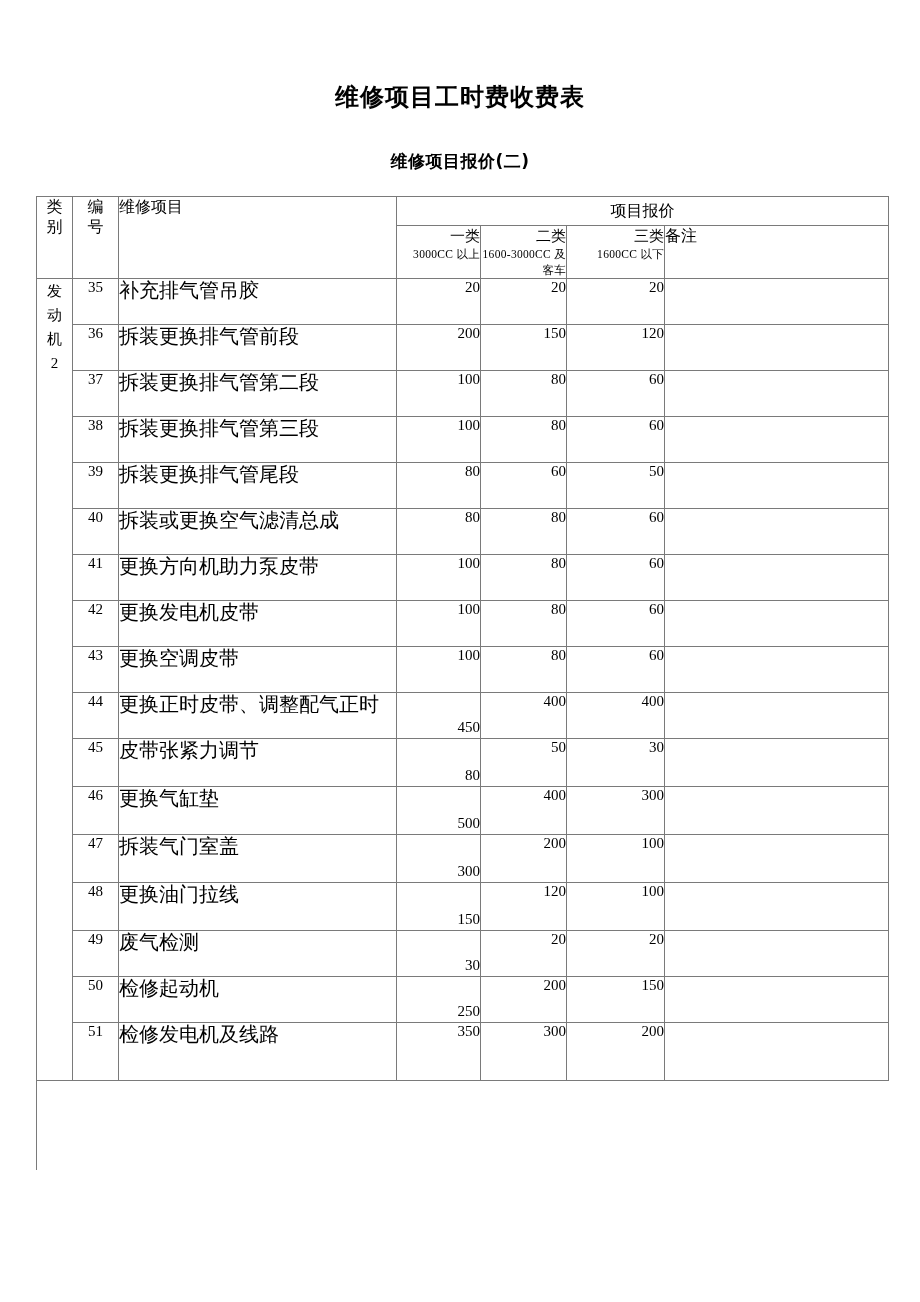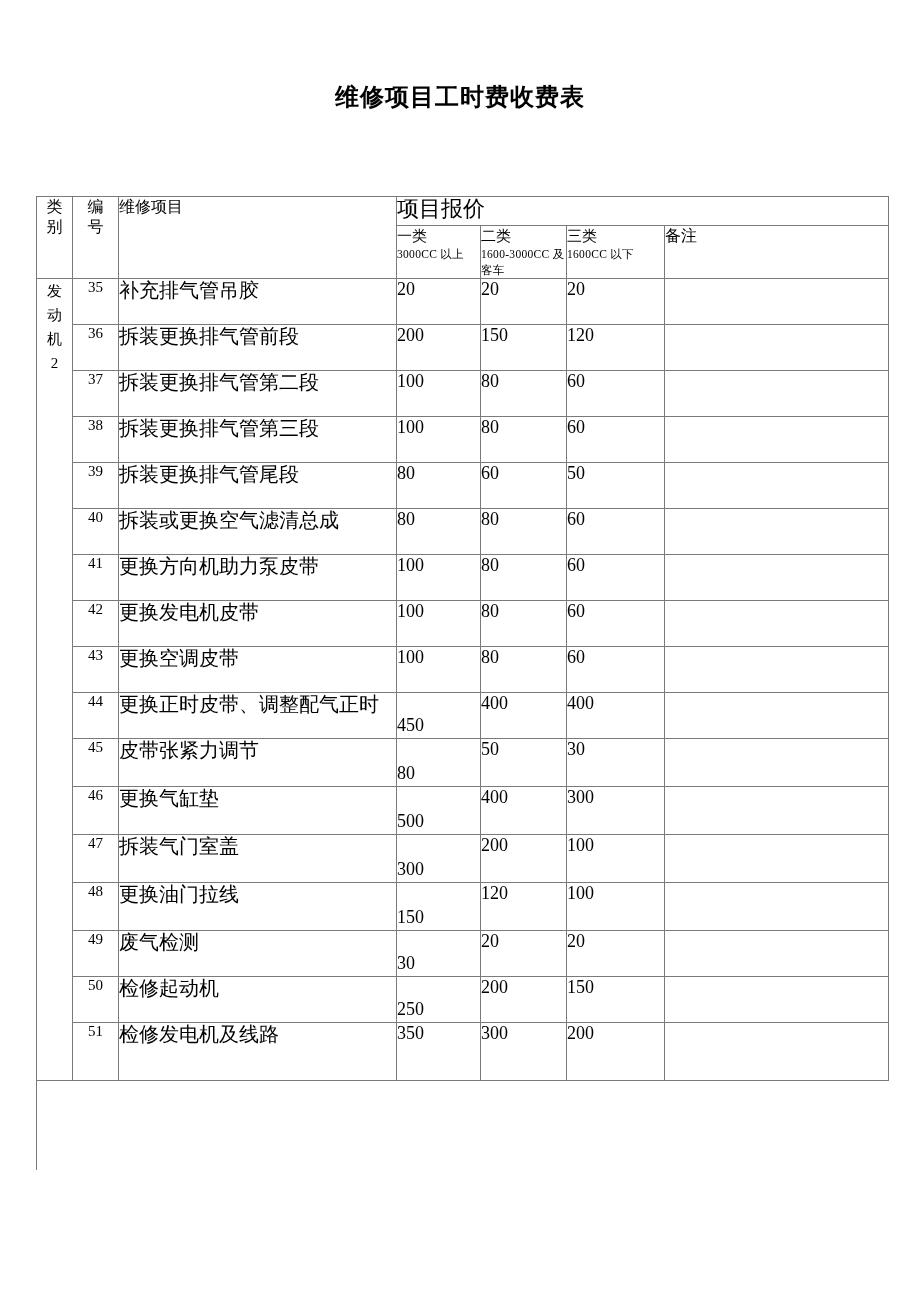--- a/index.html
+++ b/index.html
@@ -75,45 +75,44 @@
   col.c-cat  { width: 36px; }
   col.c-no   { width: 46px; }
   col.c-item { width: 278px; }
   col.c-p1   { width: 84px; }
   col.c-p2   { width: 86px; }
   col.c-p3   { width: 98px; }
   col.c-note { width: 224px; }
 
   
   .hd-span {
-    text-align: left;
-    font-size: 22px;
+    text-align: center;
+    font-size: 16px;
     height: 28px;
     line-height: 28px;
     vertical-align: middle;
-    font-family: Liberation Mono, monospace;
   }
 
   .hd-vert {
     text-align: center;
     vertical-align: middle;
     font-size: 16px;
     line-height: 20px;
     padding: 0 2px;
   }
   .hd-vert .ch { display: block; }
 
   .hd-mid {
     text-align: left;
     vertical-align: middle;
     font-size: 16px;
   }
 
   .hd-cls {
-    text-align: left;
+    text-align: right;
     vertical-align: middle;
     font-size: 16px;
     line-height: 20px;
     padding: 2px 1px 4px 1px;
     margin-left: 39px;
   }
   .hd-cls .big { display: block; font-size: 15px; }
   .hd-cls .small {
     display: block;
     font-size: 11.5px;
@@ -142,23 +141,23 @@
 
   .item-cell {
     text-align: left;
     vertical-align: top;
     font-size: 20px;
     padding: 2px 0 0 6px;
     line-height: 22px;
   }
 
   .price-cell {
-    text-align: left;
-    vertical-align: middle;
-    font-size: 18px;
+    text-align: right;
+    vertical-align: middle;
+    font-size: 15px;
     font-family: "Liberation Serif", "DejaVu Serif", serif;
   }
   .price-cell.low {
     vertical-align: bottom;
     padding-bottom: 2px;
     margin-left: 28px;
   }
 
   .note-cell { }
 
@@ -172,20 +171,21 @@
     background: #7a7a7a;
   }
 </style>
 </head>
 <body>
 
 <div class="page">
 
   <div class="doc-title">维修项目工时费收费表</div>
 
+  <div class="doc-subtitle">维修项目报价(二)</div>
 
   <div class="tbl-wrap">
     <table class="rate">
       <colgroup>
         <col class="c-cat">
           <col class="c-no">
           <col class="c-item">
         <col class="c-p1">
           <col class="c-p2">
           <col class="c-p3">

